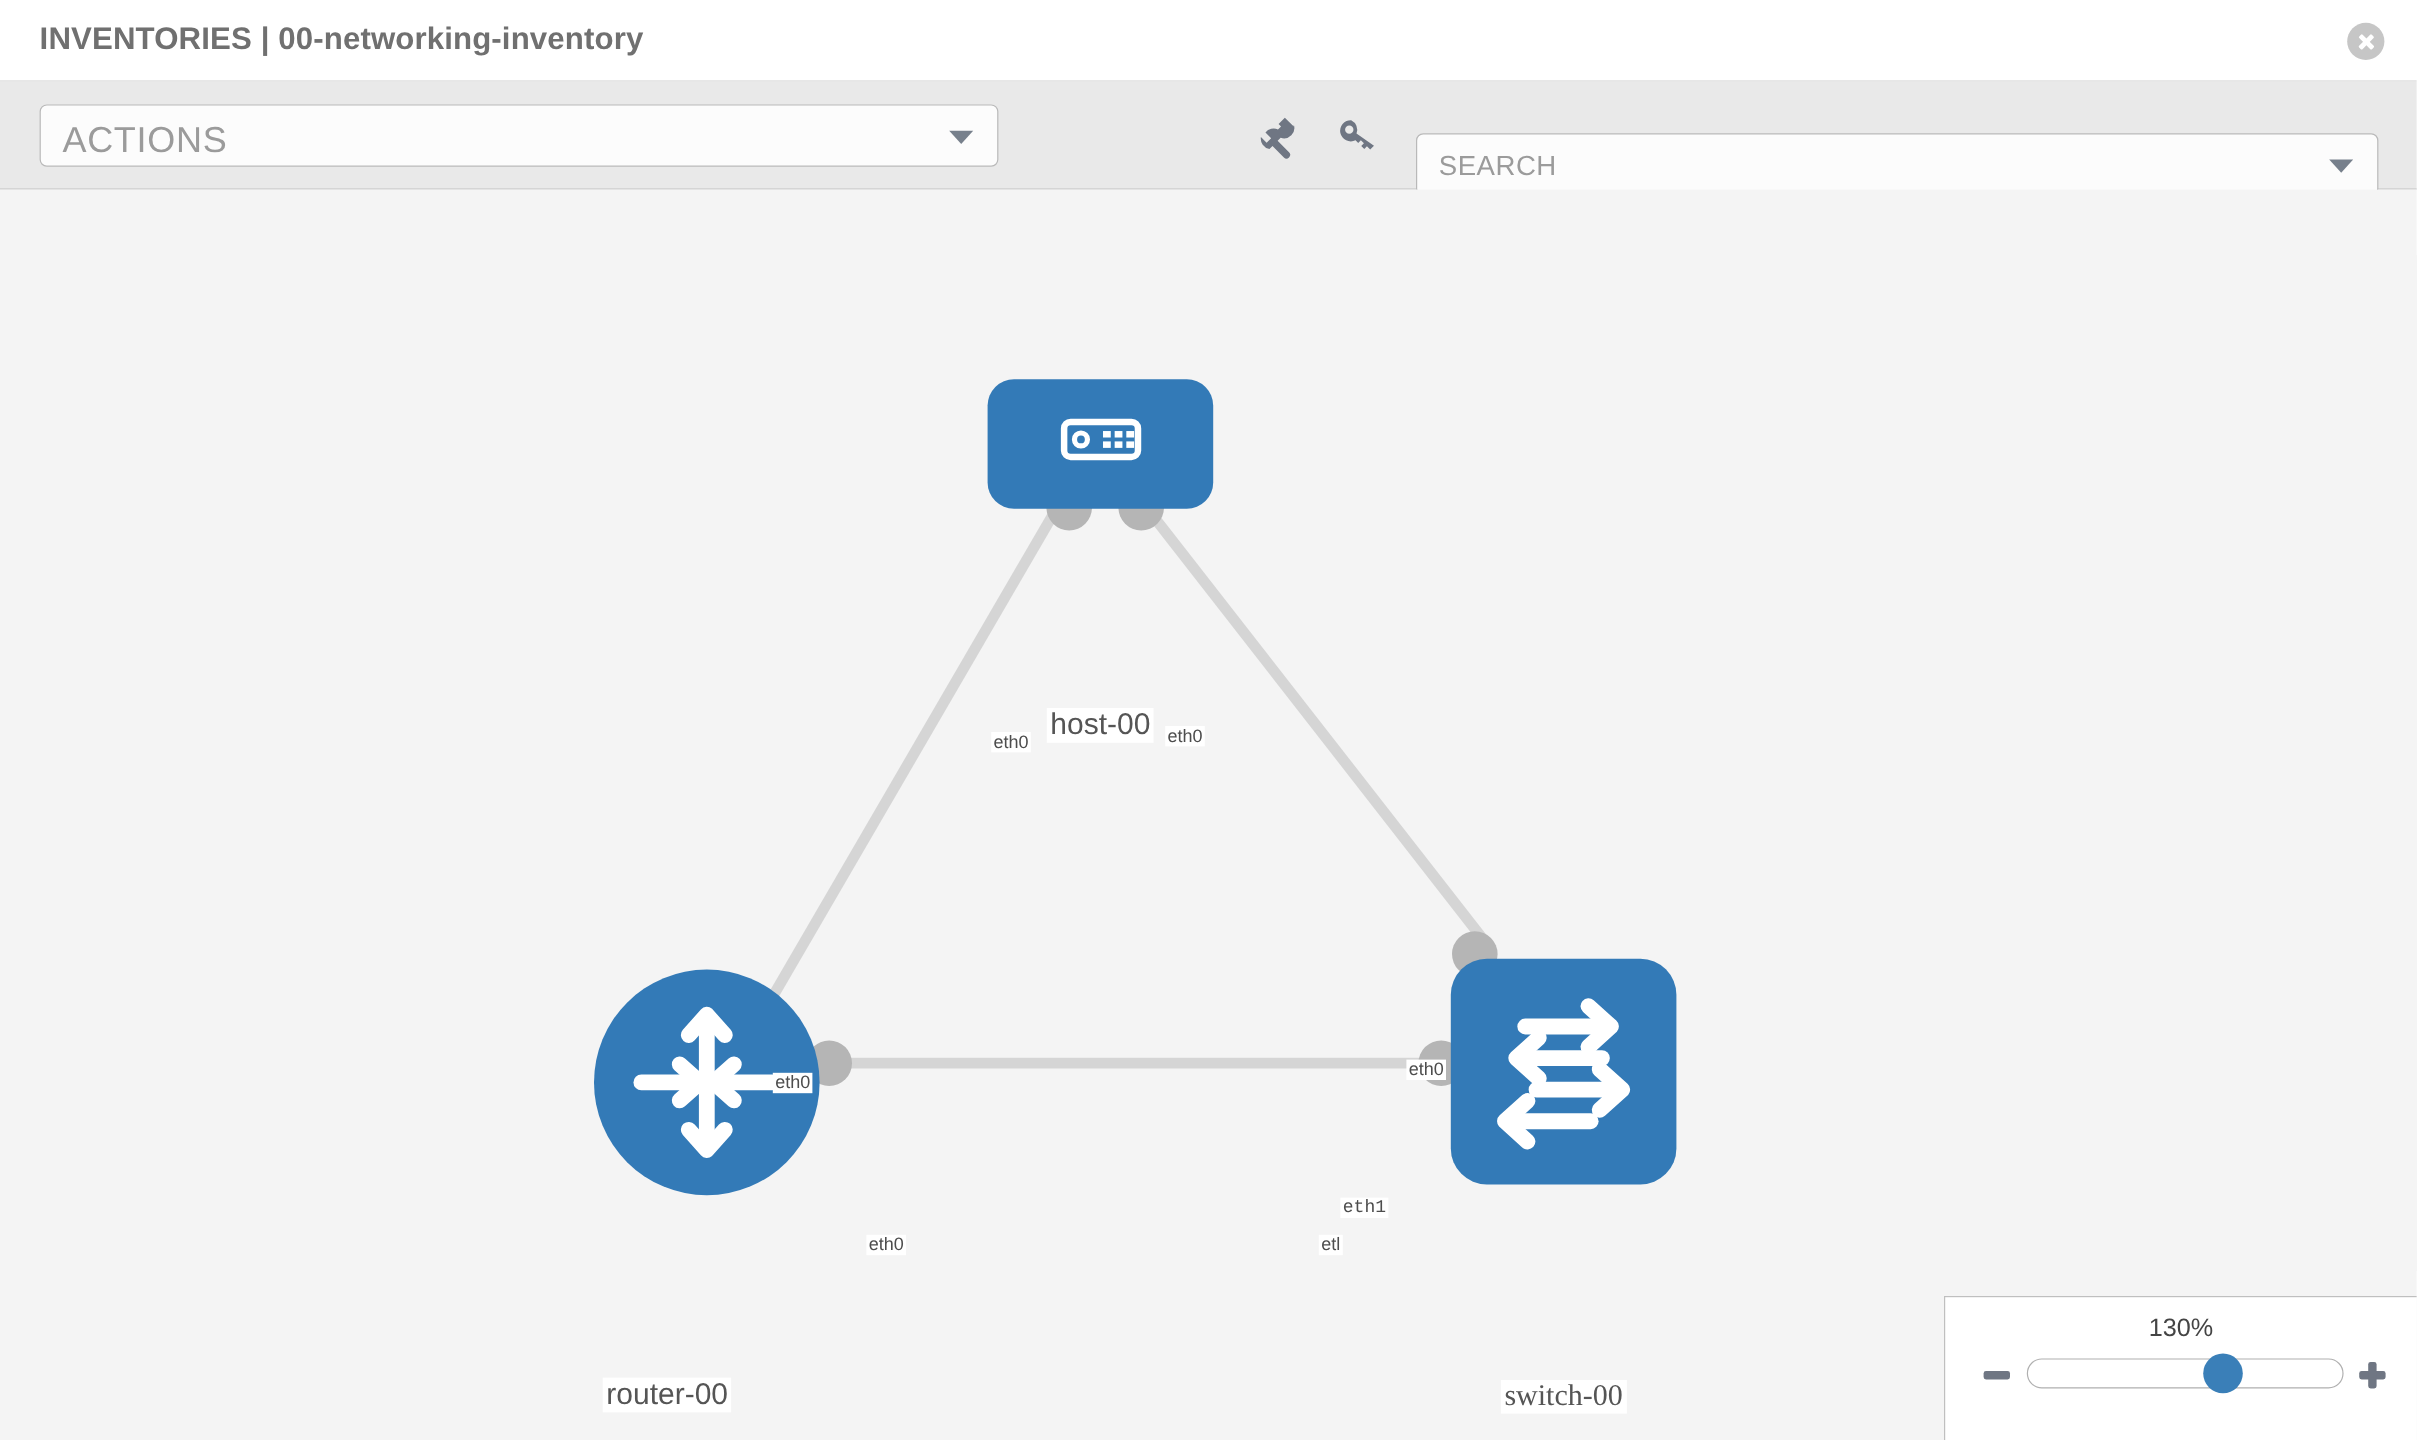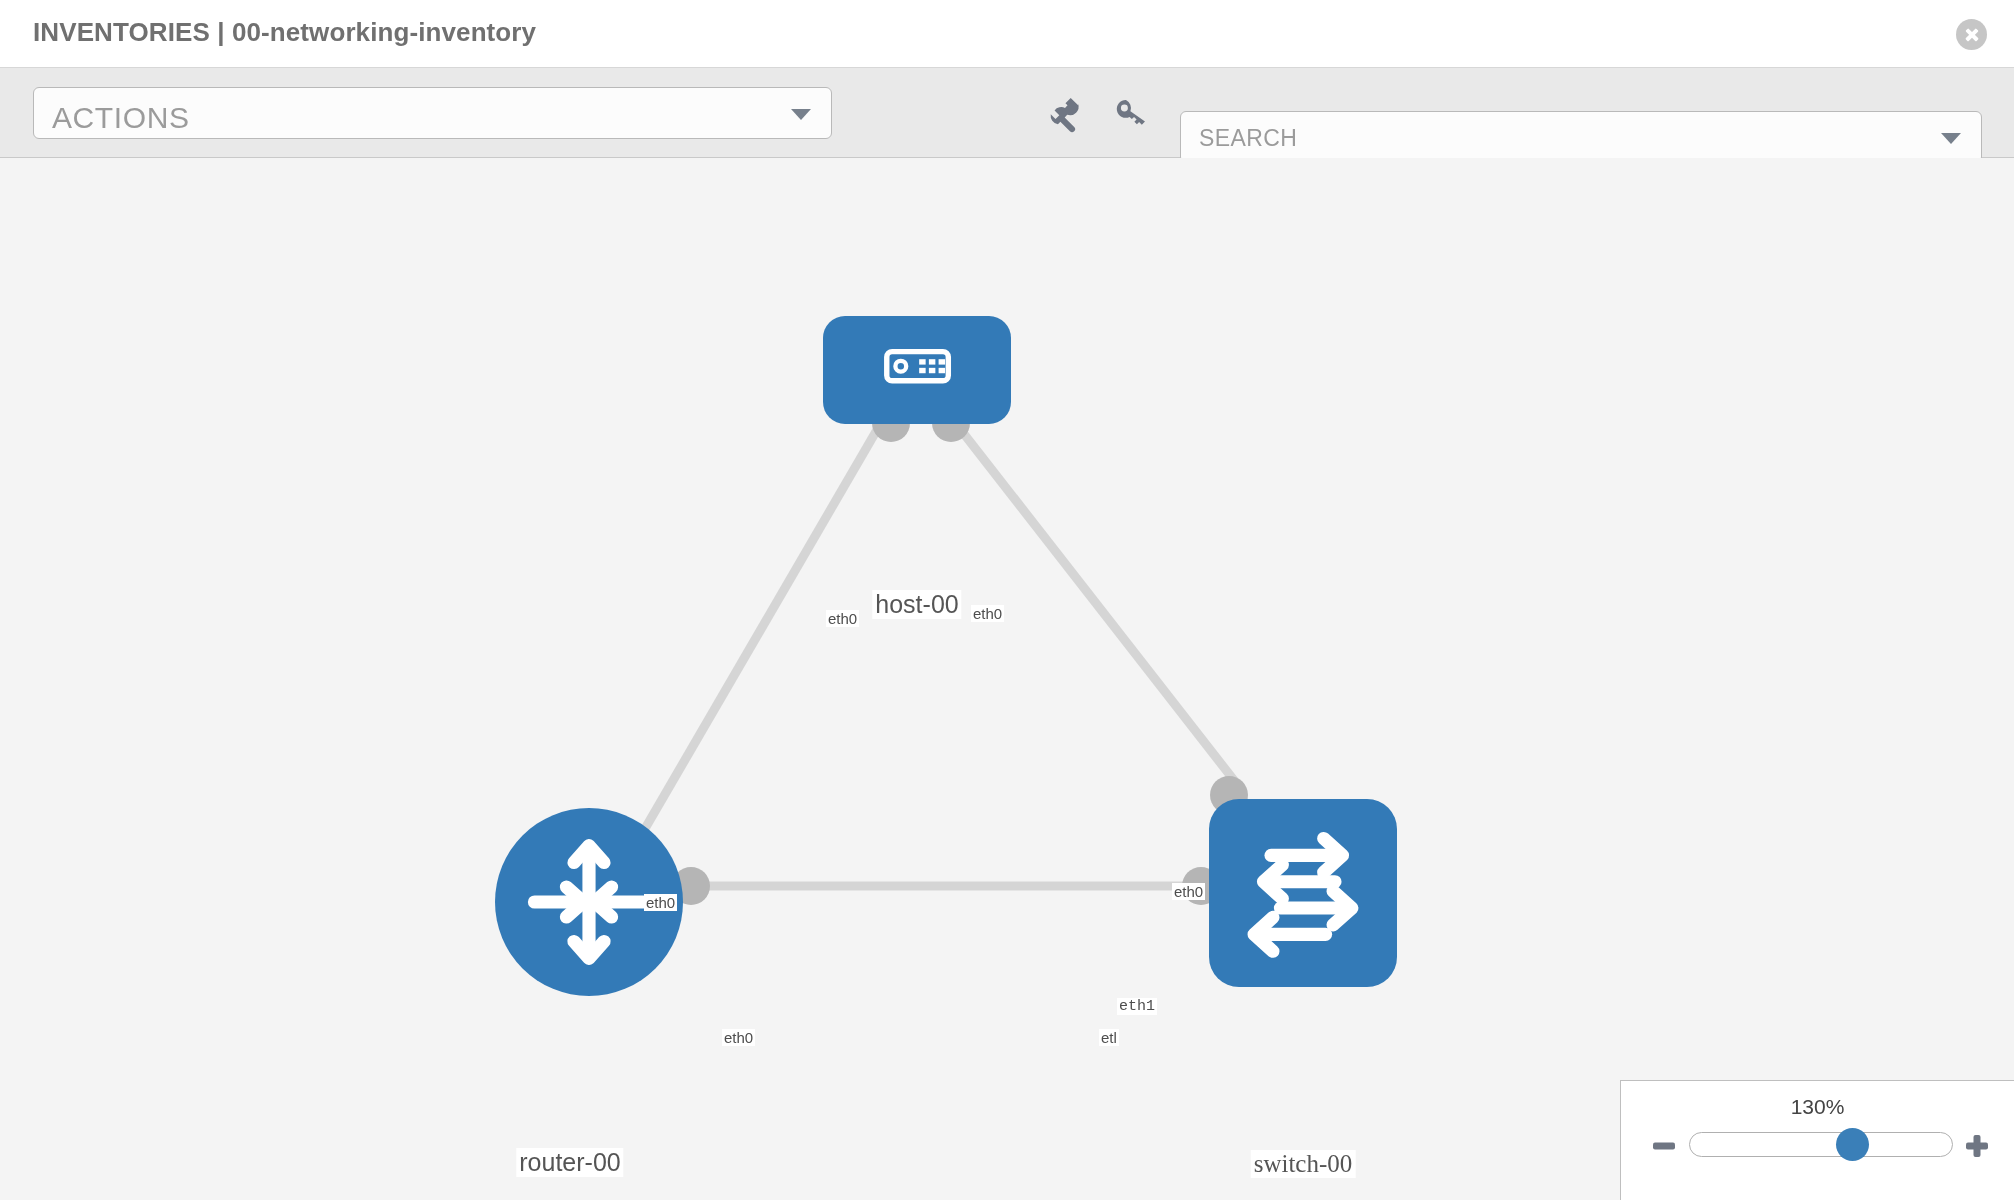--- a/index.html
+++ b/index.html
@@ -346,21 +346,21 @@
 
             <line x1="21" y1="50" x2="46" y2="50"></line>
             <polyline points="38,42 47,50 38,58"></polyline>
 
             <line x1="79" y1="50" x2="54" y2="50"></line>
             <polyline points="62,42 53,50 62,58"></polyline>
           </g>
         </svg>
       </div>
     </div>
-    <div class="node-label" style="left:570px; top:990px;">router-00</div>
+    <div class="node-label" style="left:556px; top:990px;">router-00</div>
 
     <div class="node" style="left:1209px; top:641px; width:188px; height:188px;">
       <div class="shape" style="width:188px; height:188px; border-radius:30px;">
         <svg viewBox="0 0 100 100" width="188" height="188" aria-hidden="true">
           <g stroke="#ffffff" stroke-width="7" stroke-linecap="round" stroke-linejoin="round" fill="none">
 
             <line x1="33" y1="30" x2="70" y2="30"></line>
             <polyline points="61,21 71,30 61,39"></polyline>
 
             <line x1="67" y1="44" x2="30" y2="44"></line>

